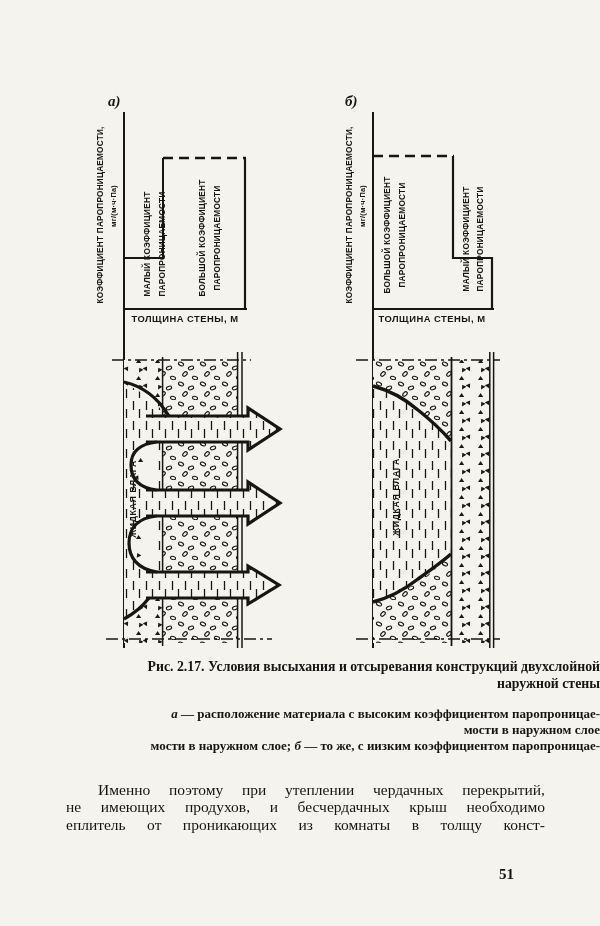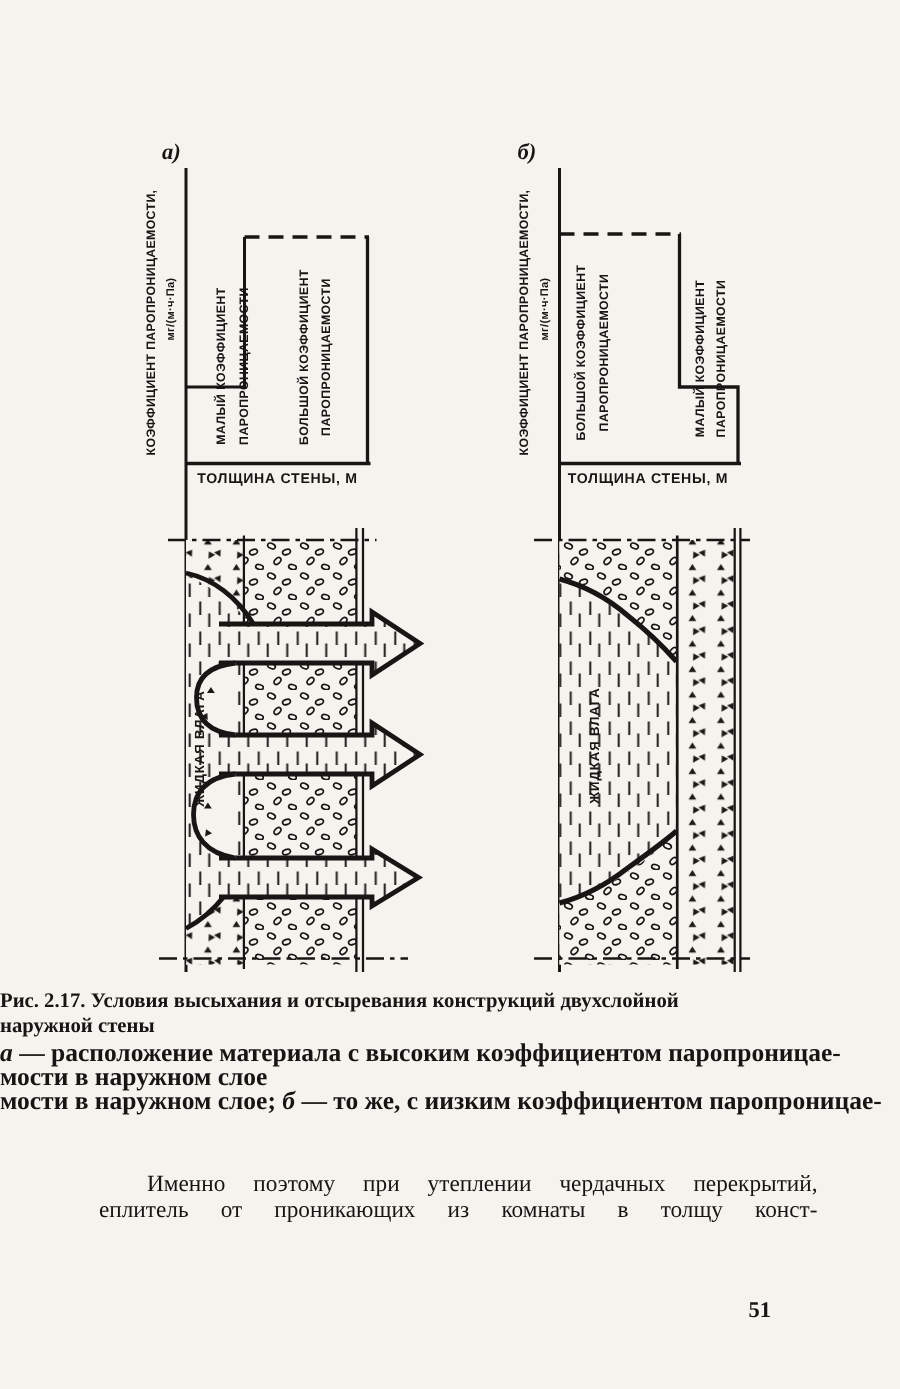--- a/index.html
+++ b/index.html
@@ -35,30 +35,30 @@
     font-family:"Liberation Serif", serif;
     font-style:italic;
     font-weight:bold;
     font-size:15px;
   }
   .caption{
     position:absolute;
     top:659px;
     left:0;
     width:600px;
-    text-align:left;
+    text-align:right;
     font-weight:bold;
   }
   .cap-title{
     font-size:13.8px;
     line-height:16.5px;
   }
   .cap-notes{
-    margin-top:2px;
-    font-size:17px;
+    margin-top:14px;
+    font-size:13px;
     line-height:15.8px;
   }
   .cap-notes .em{font-style:italic;}
   .bodytext{
     position:absolute;
     top:781px;
     left:66px;
     width:479px;
     font-size:15.5px;
     font-weight:normal;
@@ -191,18 +191,19 @@
     <div class="cap-title">наружной стены</div>
     <div class="cap-notes">
       <div><span class="em">а</span><span> — расположение материала с высоким коэффициентом паропроницае-</span></div>
       <div>мости в наружном слое</div>
       <div><span>мости в наружном слое; </span><span class="em">б</span><span> — то же, с иизким коэффициентом паропроницае-</span></div>
     </div>
   </div>
 
   <div class="bodytext">
     <div class="bline first">Именно поэтому при утеплении чердачных перекрытий,</div>
+    <div class="bline">не имеющих продухов, и бесчердачных крыш необходимо</div>
     <div class="bline">еплитель от проникающих из комнаты в толщу конст-</div>
   </div>
 
   <div class="pagenum">51</div>
 
 </div>
 
 </body></html>

